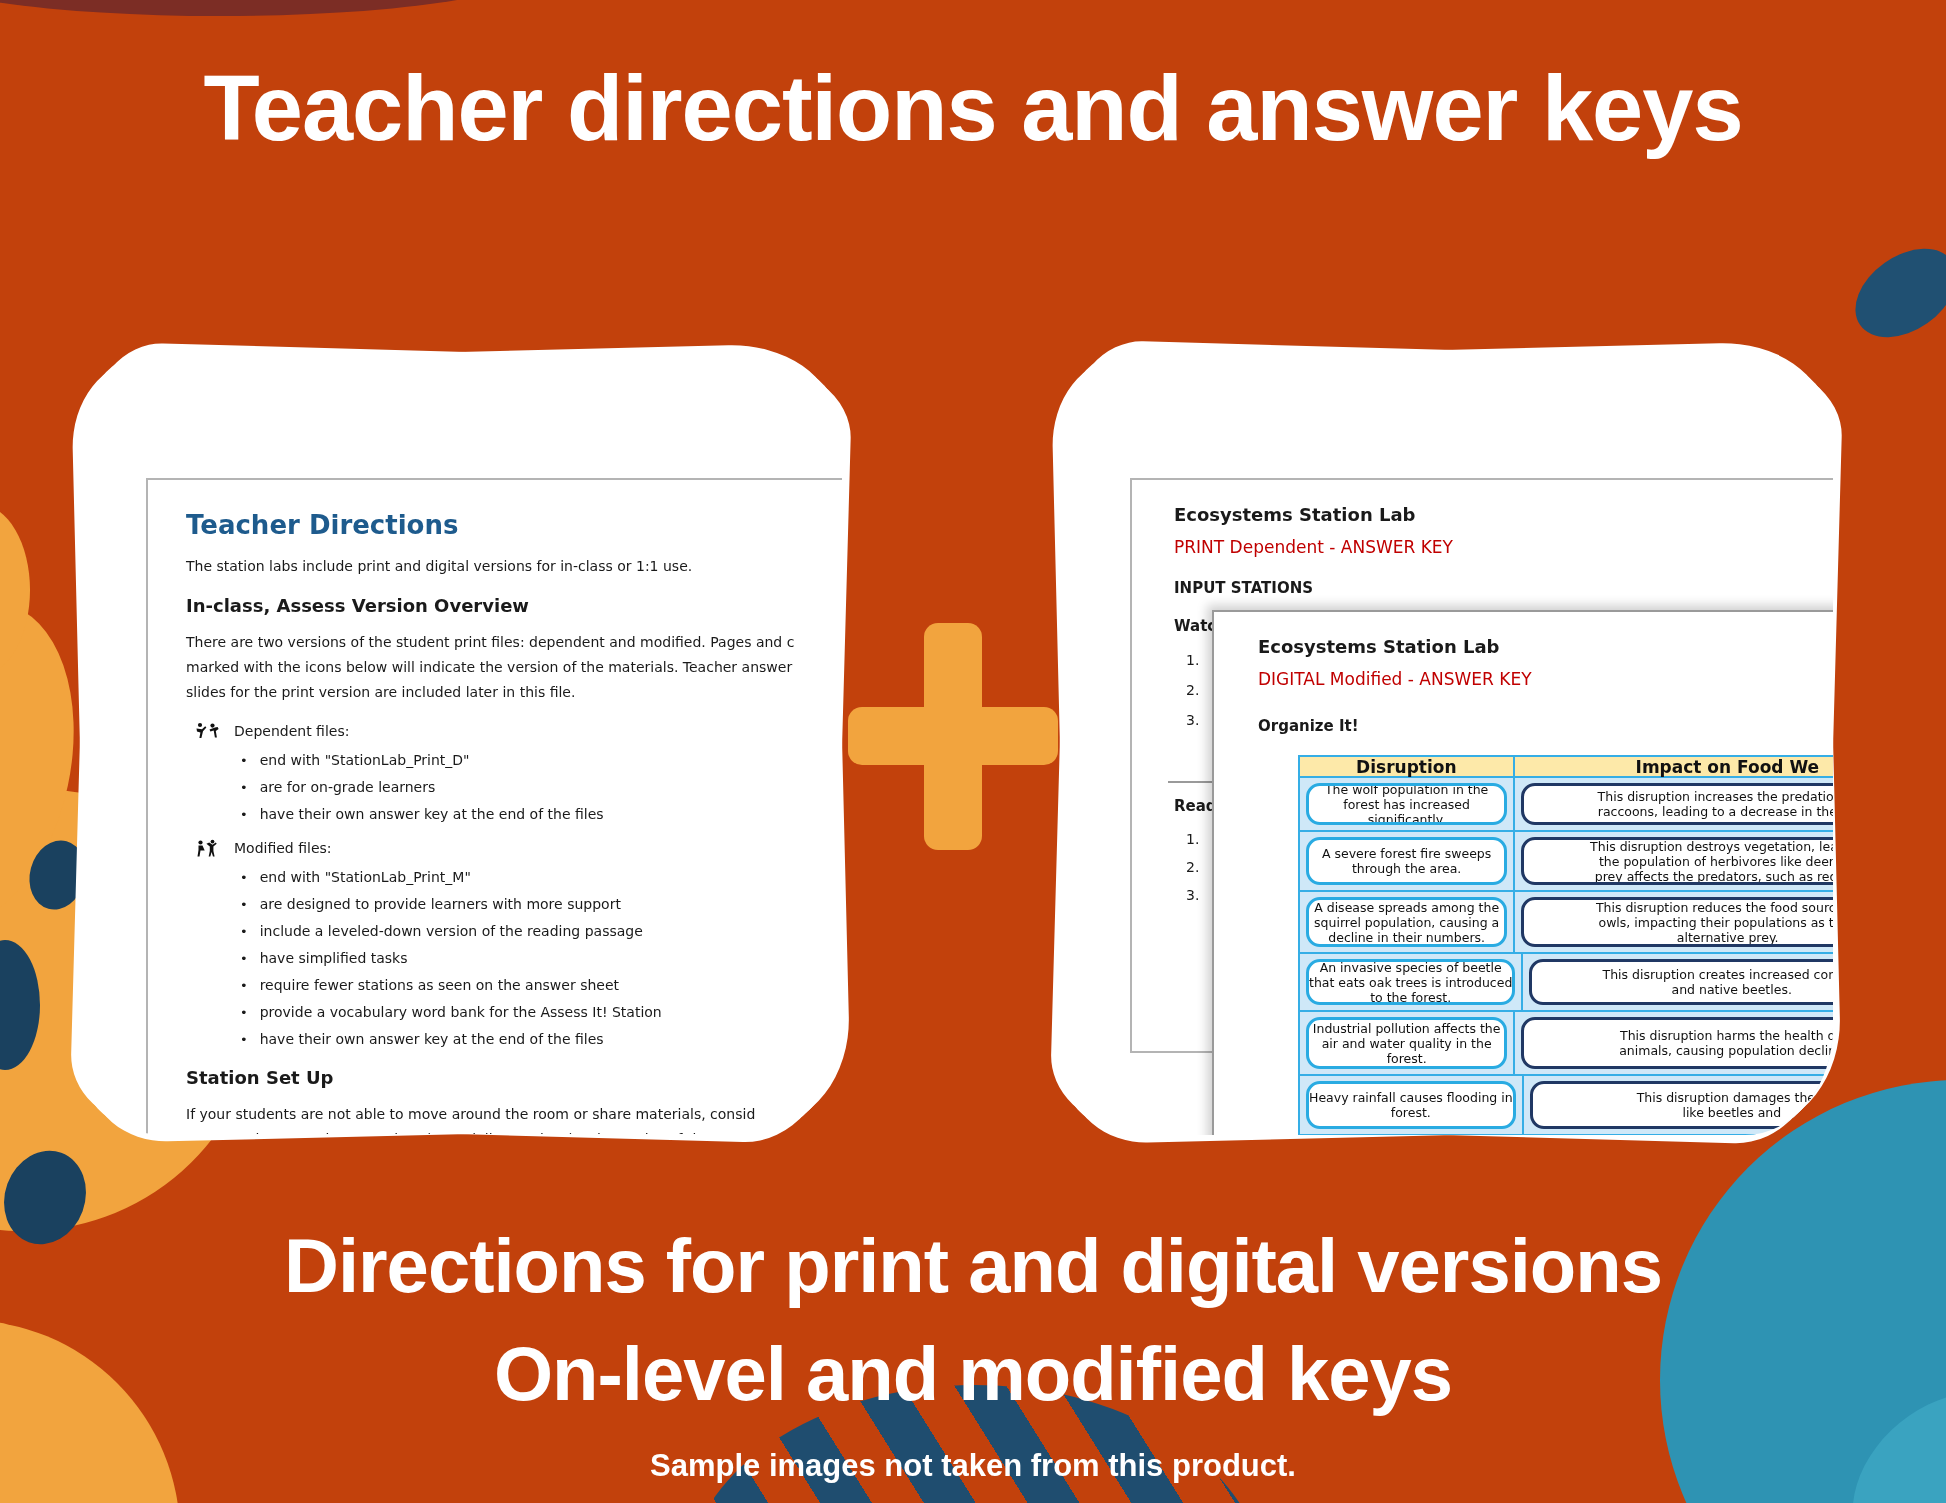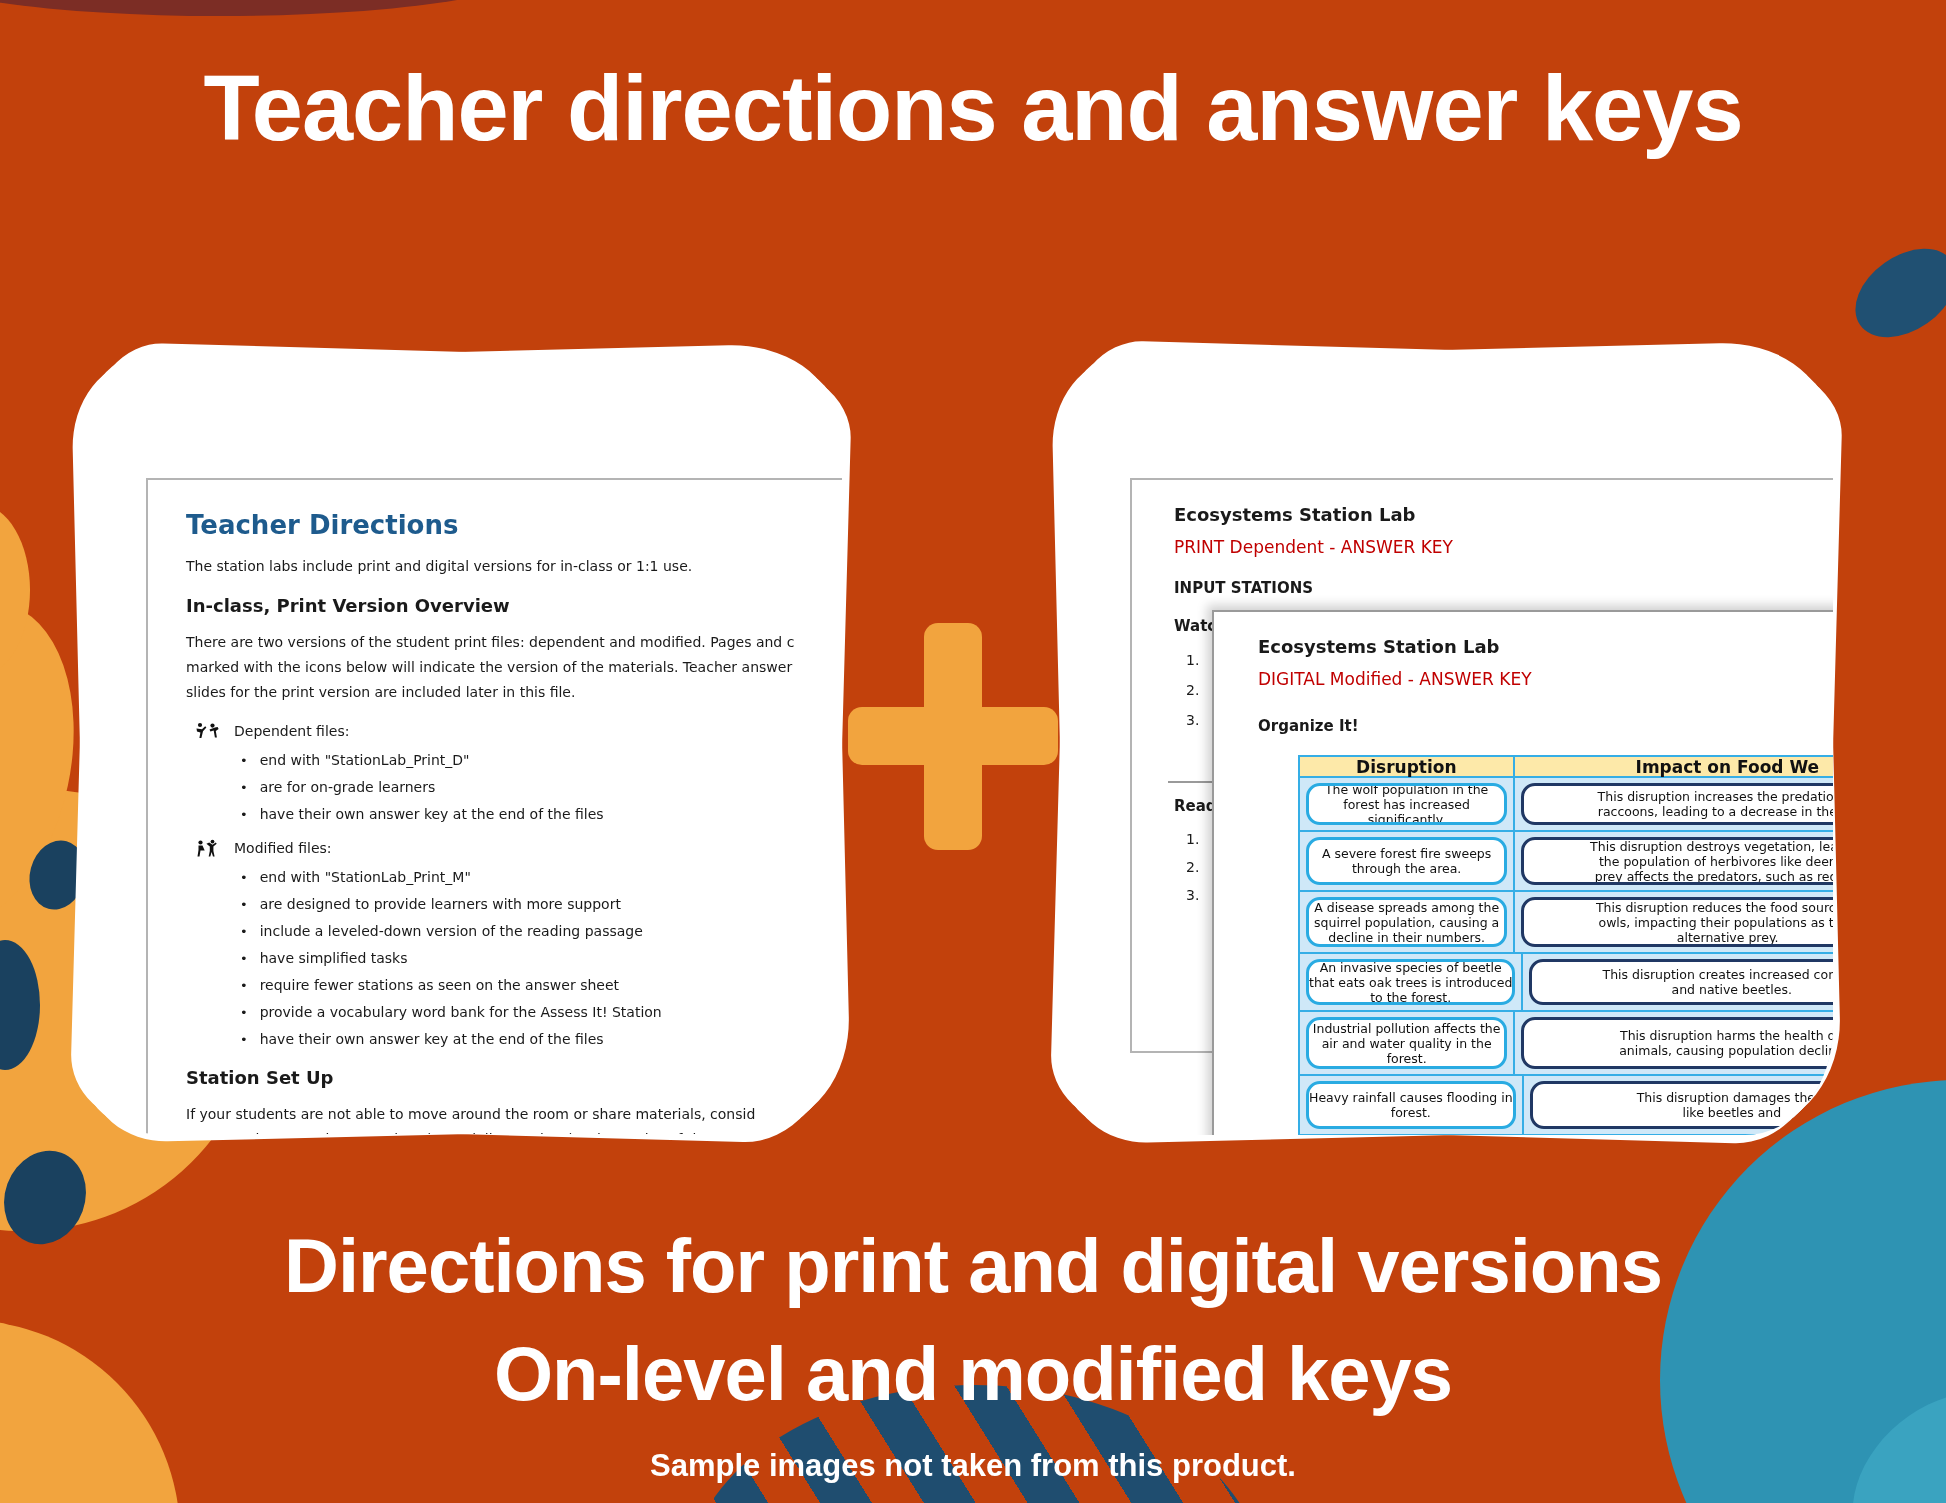--- a/index.html
+++ b/index.html
@@ -120,21 +120,21 @@
 
   <div class="big-text main-title">Teacher directions and answer keys</div>
 
   <div class="card-wrap left">
     <div class="card-bump bump1"></div>
     <div class="card-bump bump2"></div>
     <div class="card-inner">
       <div class="doc left-doc">
         <div class="doc-heading">Teacher Directions</div>
         <div class="doc-line doc-intro nowrap">The station labs include print and digital versions for in-class or 1:1 use.</div>
-        <div class="doc-sub">In-class, Print Version Overview</div>
+        <div class="doc-sub">In-class, Assess Version Overview</div>
         <div class="doc-para">
           <div class="doc-line nowrap">There are two versions of the student print files:  dependent and modified.  Pages and c</div>
           <div class="doc-line nowrap">marked with the icons below will indicate the version of the materials.  Teacher answer</div>
           <div class="doc-line nowrap">slides for the print version are included later in this file.</div>
         </div>
 
         <div class="file-row">
           <span class="file-icon">
             <svg width="26" height="18" viewBox="0 0 26 18">
                 <g fill="#111111">

